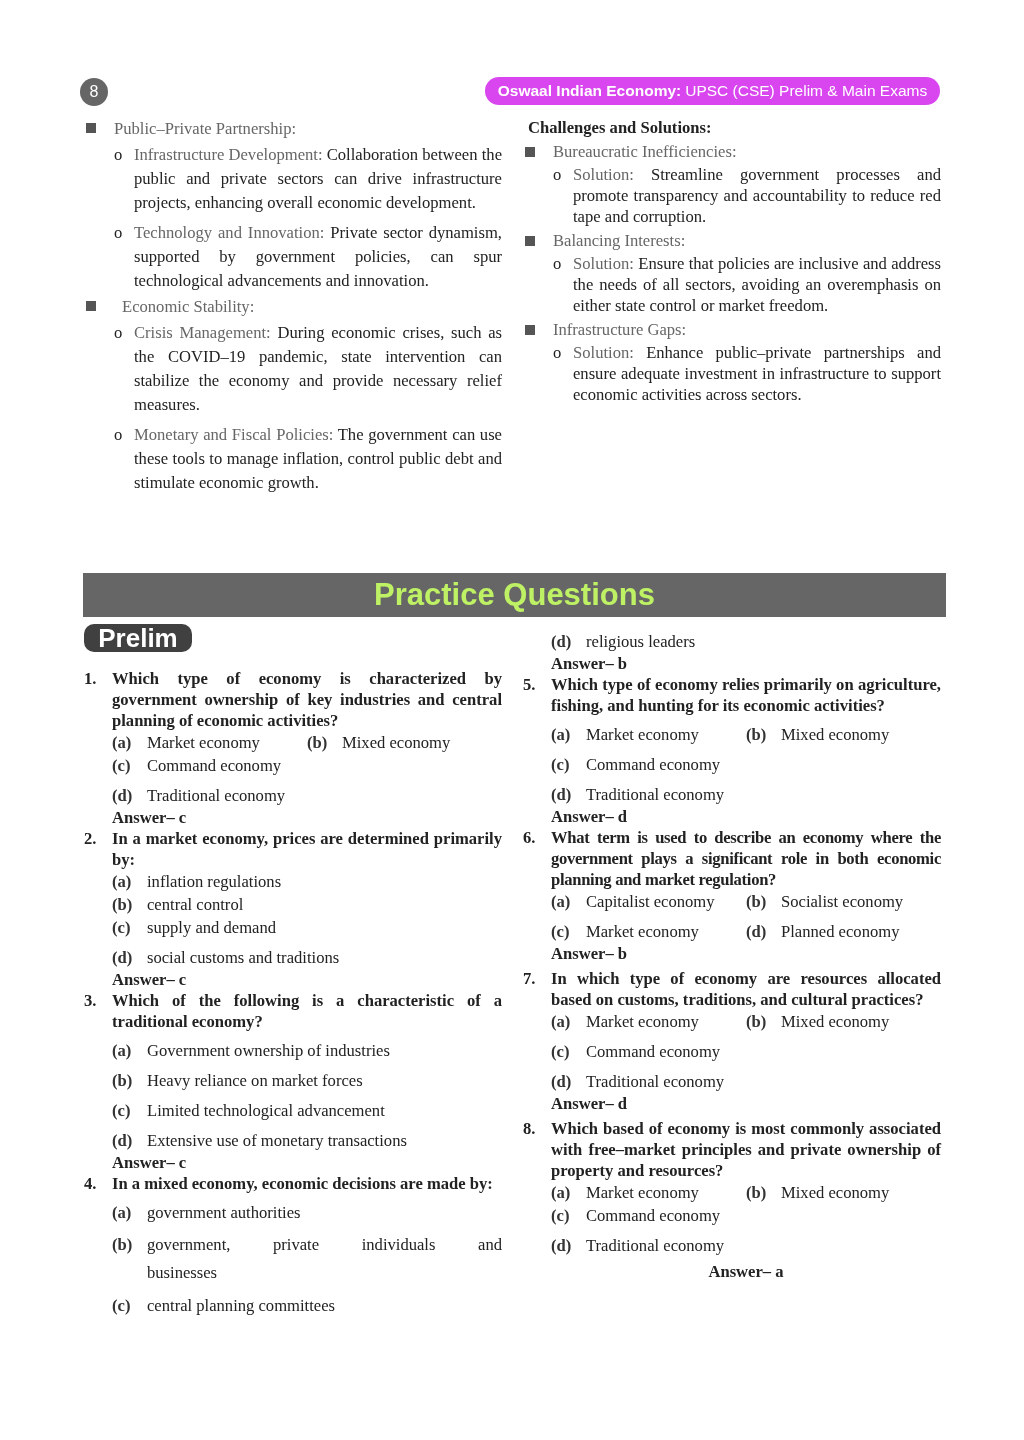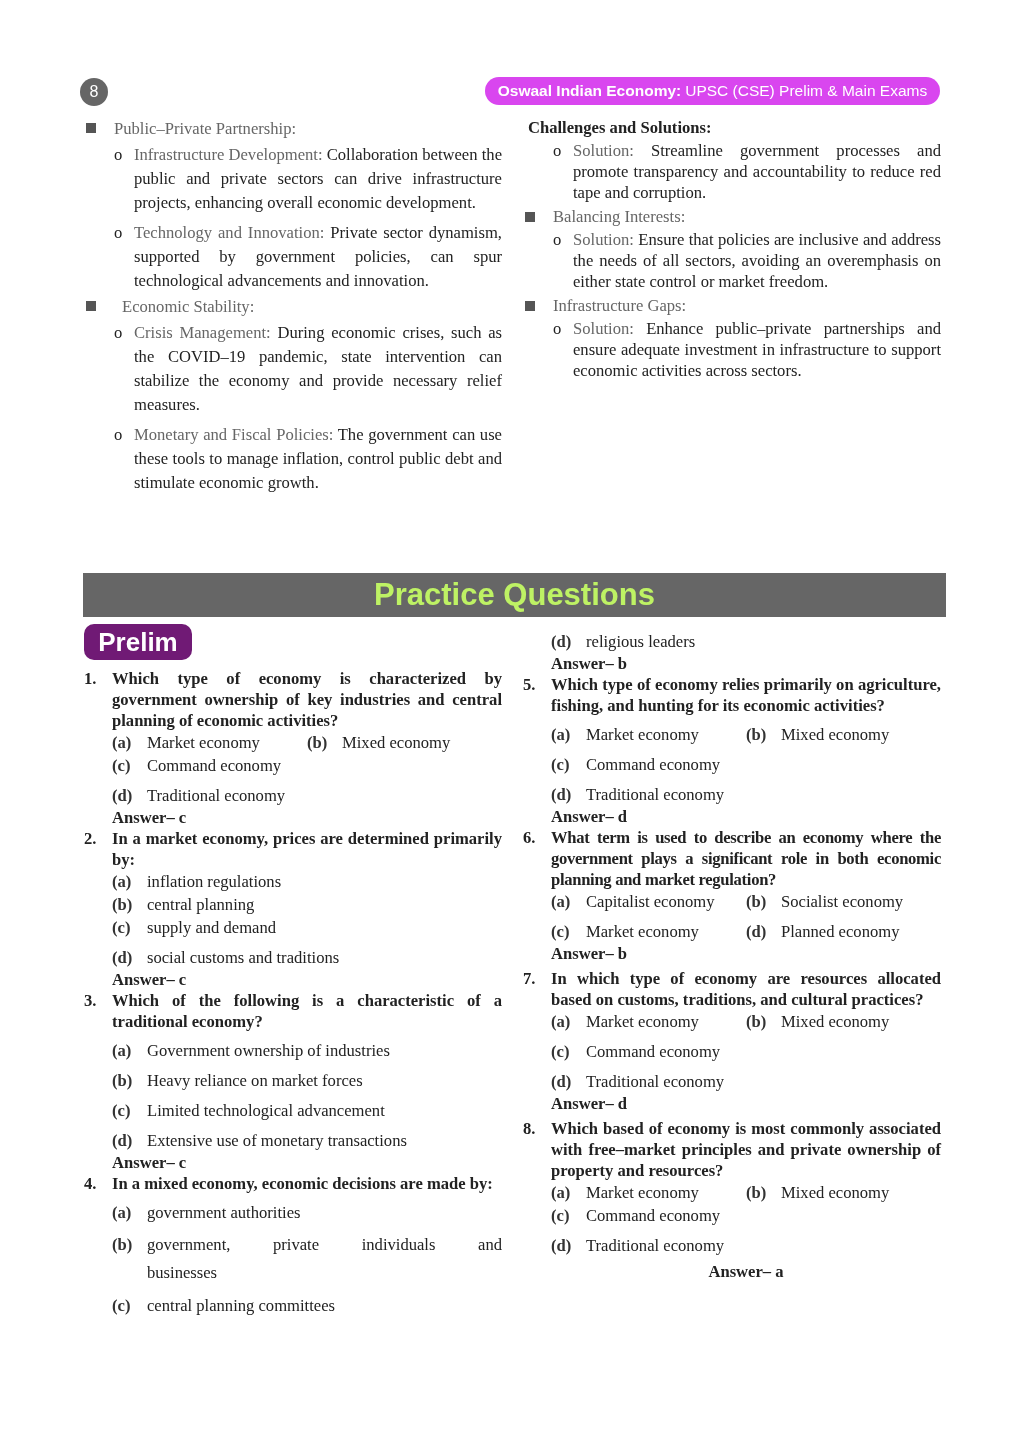--- a/index.html
+++ b/index.html
@@ -20,22 +20,22 @@
   .sub { display:flex; margin-left:30px; text-align:justify; margin-top:2px; }
   .sub .o { flex:none; width:20px; }
   .sub .txt { flex:1; }
   .sub .lbl { color:#666; }
   .gap { height:4px; }
   .bold-h { font-weight:bold; }
   .concl { text-align:justify; margin-top:2px; }
   .band { position:absolute; left:83px; top:573px; width:863px; height:44px; background:#666;
           color:#bef264; font-family:"Liberation Sans",sans-serif; font-weight:bold; font-size:31px;
           display:flex; align-items:center; justify-content:center; }
-  .prelim { position:absolute; left:84px; top:624px; width:108px; height:36px; border-radius:10px;
-            background:#701a75; color:#fff; font-family:"Liberation Sans",sans-serif; font-weight:bold;
+  .prelim { position:absolute; left:84px; top:624px; width:108px; height:28px; border-radius:10px;
+            background:#404040; color:#fff; font-family:"Liberation Sans",sans-serif; font-weight:bold;
             font-size:26px; display:flex; align-items:center; justify-content:center; }
   .q-col { position:absolute; font-size:16.6px; }
   .q-left { left:84px; top:668px; width:418px; }
   .q-right { left:523px; top:630px; width:418px; }
   .q { margin-bottom:0; }
   .q-stem { display:flex; font-weight:bold; line-height:21px; text-align:justify; }
   .q-num { flex:none; width:28px; }
   .q-text { flex:1; }
   .opts { margin-left:28px; }
   .opt-row { display:flex; line-height:23px; }
@@ -79,20 +79,24 @@
   </div>
   <div class="gap"></div>
   <div class="sub">
     <span class="o">o</span>
     <span class="txt"><span class="lbl">Monetary and Fiscal Policies:</span> <span>The government can use these tools to manage inflation, control public debt and stimulate economic growth.</span></span>
   </div>
 </div>
 
 <div class="col col-right-top">
   <div class="bold-h" style="margin-left:5px;">Challenges and Solutions:</div>
+  <div class="heading" style="margin-top:3px;">
+    <span class="sq"></span>
+    <span>Bureaucratic Inefficiencies:</span>
+  </div>
   <div class="sub">
     <span class="o">o</span>
     <span class="txt"><span class="lbl">Solution:</span> <span>Streamline government processes and promote transparency and accountability to reduce red tape and corruption.</span></span>
   </div>
   <div class="heading" style="margin-top:3px;">
     <span class="sq"></span>
     <span>Balancing Interests:</span>
   </div>
   <div class="sub">
     <span class="o">o</span>
@@ -153,21 +157,21 @@
     <div class="opts">
       <div class="opt-row">
           <div class="opt full">
             <span class="l">(a)</span>
             <span class="t">inflation regulations</span>
           </div>
         </div>
       <div class="opt-row">
           <div class="opt full">
             <span class="l">(b)</span>
-            <span class="t">central planning</span>
+            <span class="t">central control</span>
           </div>
         </div>
       <div class="opt-row">
           <div class="opt full">
             <span class="l">(c)</span>
             <span class="t">supply and demand</span>
           </div>
         </div>
       <div class="opt-row sp6">
           <div class="opt full">

